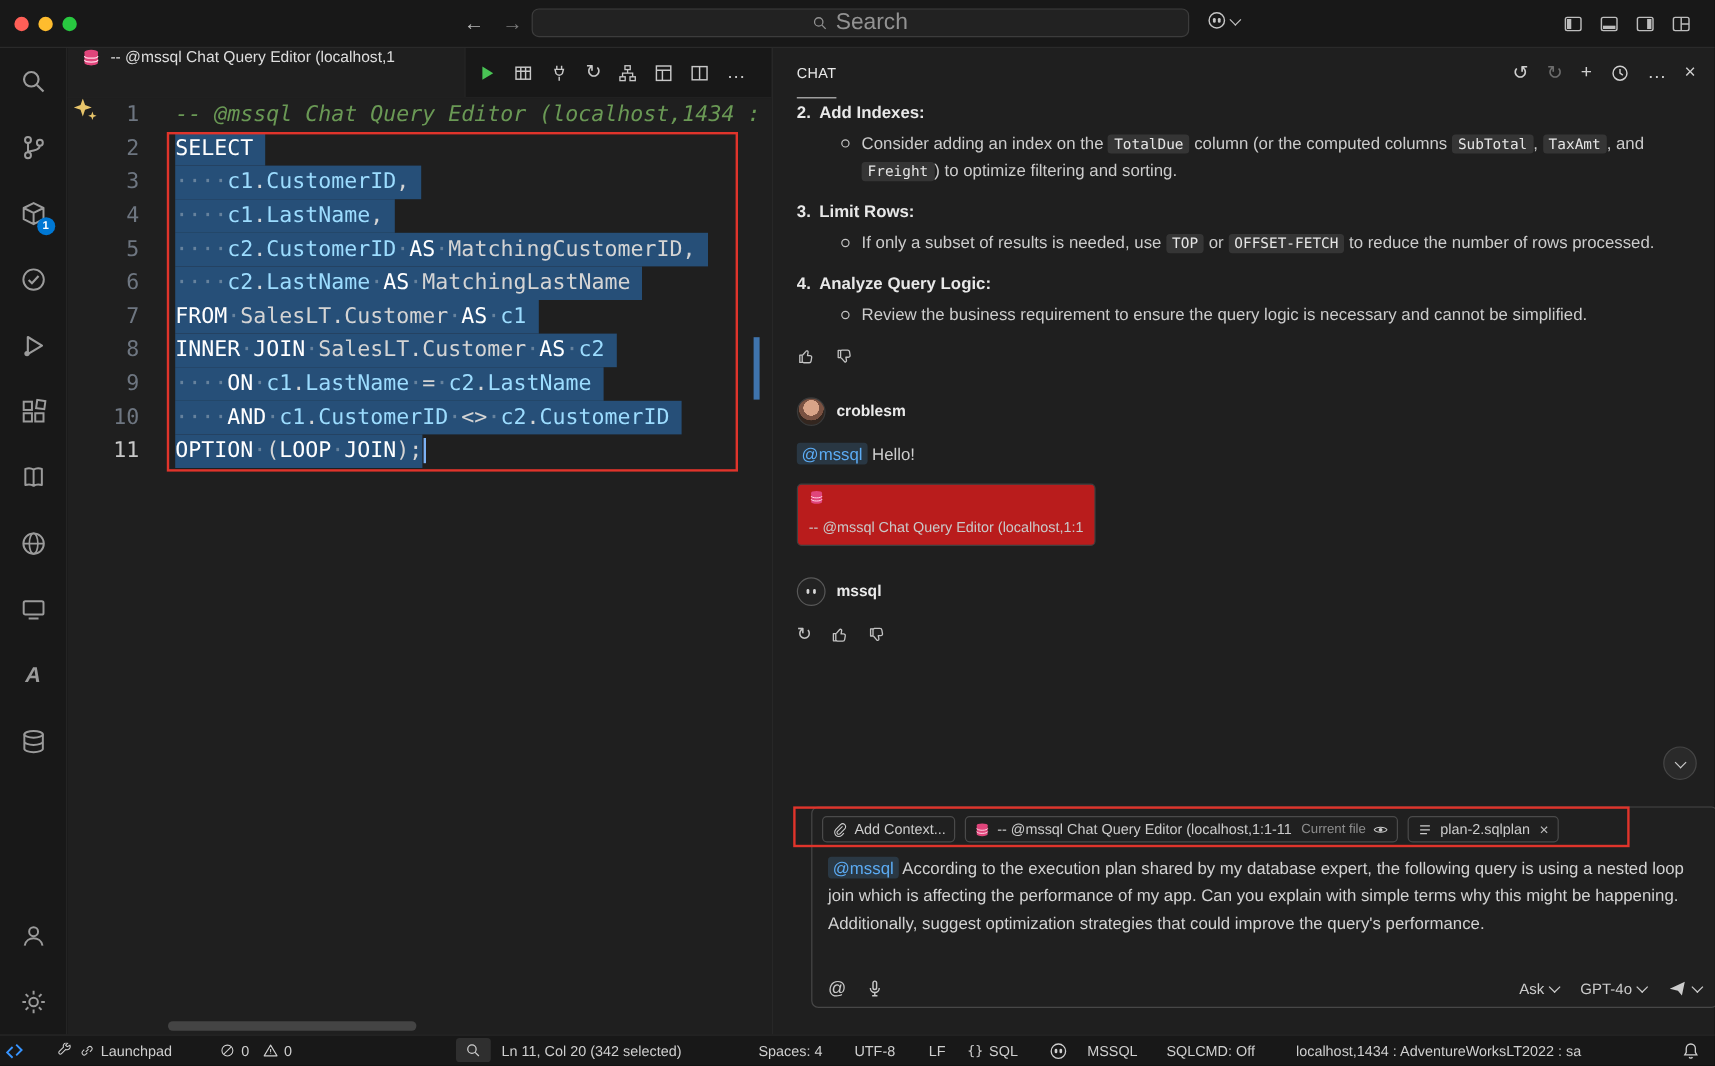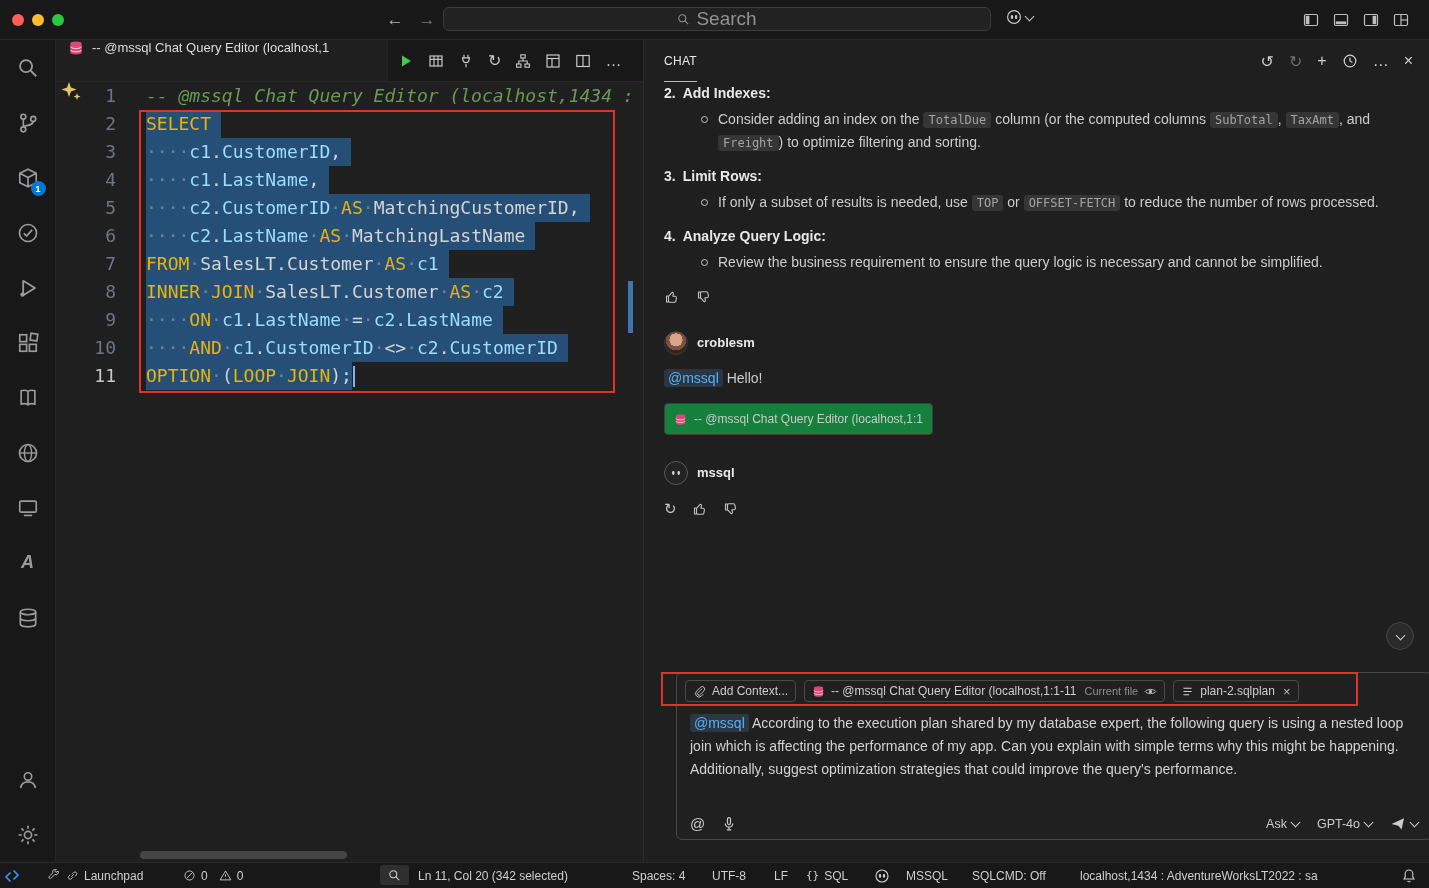--- a/index.html
+++ b/index.html
@@ -41,21 +41,21 @@
   .ed-body{display:flex;font-family:"DejaVu Sans Mono","Liberation Mono",monospace;font-size:18px;line-height:28px;}
   .gutter{width:90px;text-align:right;color:#6e7681;box-sizing:border-box;}
   .gutter .ln{padding-right:30px;height:28px;}
   .gutter .ln.cur{color:#c8c8c8}
   .code-area{white-space:pre;position:relative;}
   .cl{height:28px;}
   .codespan{display:inline-block;height:28px;}
   .codespan.sel{background:#264f78;}
   .codespan.sel:not(.selEnd){padding-right:10px;}
   .tk-comment{color:#6a9955;font-style:italic}
-  .tk-kw{color:#eab308}
+  .tk-kw{color:#ffffff}
   .tk-id{color:#9cdcfe}
   .tk-pln{color:#d4d4d4}
   .tk-ws{color:rgba(235,235,235,.33)}
   .caret{display:inline-block;width:2px;height:21px;background:#7db2f5;vertical-align:middle;margin-left:1px;transform:translateY(-1px);}
   .sparkle{position:absolute;left:60px;top:82px;z-index:6;}
   .hscroll{position:absolute;left:140px;top:851px;width:207px;height:8px;border-radius:4px;background:rgba(130,130,130,.38);z-index:5;}
   .ov-mark{position:absolute;left:628px;top:281px;width:5px;height:52px;background:#3f74ad;z-index:5;}
 
   
   .chat-panel{position:absolute;left:643px;top:40px;width:786px;height:822px;background:#1f1f1f;border-left:1px solid #2a2a2a;box-sizing:border-box;}
@@ -65,33 +65,33 @@
   .ch-icons{display:flex;gap:15px;align-items:center;color:#cfcfcf;font-size:16px;}
   .ch-icons .dim{color:#6d6d6d}
   .messages{position:absolute;left:0;top:42px;width:786px;height:578px;overflow:hidden;padding:0 20px;box-sizing:border-box;
             font-size:14px;line-height:22px;color:#cccccc;}
   .md-wrap{margin-top:-11px;}
   .md-item{margin-top:11px;}
   .md-num{font-weight:700;color:#e8e8e8;margin-right:7px;}
   .md-title{font-weight:700;color:#e8e8e8;}
   .md-bullet{display:flex;gap:10px;padding-left:37px;margin-top:4px;}
   .odot{width:5px;height:5px;border:1px solid #c4c4c4;border-radius:50%;flex:none;margin-top:8px;}
-  .run-code{font-family:"DejaVu Sans Mono","Liberation Mono",monospace;font-size:12px;color:#a3a3a3;background:rgba(255,255,255,.10);
+  .run-code{font-family:"DejaVu Sans Mono","Liberation Mono",monospace;font-size:12px;color:#e5e5e5;background:rgba(255,255,255,.10);
             padding:1px 5px;border-radius:3px;}
   .run-mention{color:#5cacf5;background:rgba(86,156,214,.20);padding:1px 4px;border-radius:3px;}
   .fb-row{display:flex;gap:16px;margin:16px 0 4px;color:#c2c2c2;align-items:center;}
   .msg-head{display:flex;align-items:center;gap:9px;margin-top:26px;}
   .author{font-weight:700;color:#eaeaea;font-size:13px;}
   .avatar-photo{width:24px;height:24px;border-radius:50%;flex:none;
       background:radial-gradient(circle at 50% 36%, #d9a488 0 36%, #7a5242 37% 58%, #33261f 59%);border:1px solid #3a3a3a;box-sizing:border-box;}
   .avatar-bot{width:24px;height:24px;border-radius:50%;flex:none;background:#232323;border:1px solid #585858;
       display:flex;align-items:center;justify-content:center;box-sizing:border-box;}
   .msg-body{margin-top:12px;}
-  .attachment{display:inline-flex;align-items:center;gap:7px;border:1px solid #3f3f3f;border-radius:4px;padding:4px 9px;margin-top:14px;
-              font-size:12px;color:#c9c9c9;background:#15803d;}
+  .attachment{display:inline-flex;align-items:flex-start;gap:7px;border:1px solid #3f3f3f;border-radius:4px;padding:4px 9px;margin-top:14px;
+              font-size:12px;color:#c9c9c9;background:#b91c1c;flex-direction:column;}
   .act-row{display:flex;gap:15px;margin-top:13px;color:#c2c2c2;align-items:center;font-size:15px;}
   .scroll-btn{position:absolute;left:742px;top:582px;width:28px;height:28px;border-radius:50%;background:#2a2a2a;border:1px solid #454545;
               display:flex;align-items:center;justify-content:center;box-sizing:border-box;}
   
   .input-box{position:absolute;left:32px;top:632px;width:756px;height:168px;border:1px solid #474747;border-radius:6px;background:#202020;box-sizing:border-box;}
   .ctx-row{display:flex;align-items:center;gap:8px;padding:7px 8px 4px;}
   .chip{display:inline-flex;align-items:center;gap:6px;border:1px solid #4a4a4a;border-radius:4px;padding:2px 7px;height:22px;
         font-size:12px;color:#cccccc;box-sizing:border-box;white-space:nowrap;}
   .chip .sub{color:#8f8f8f;font-size:11px;margin-left:2px;}
   .chip .x{color:#bdbdbd;font-size:13px;margin-left:2px;}

